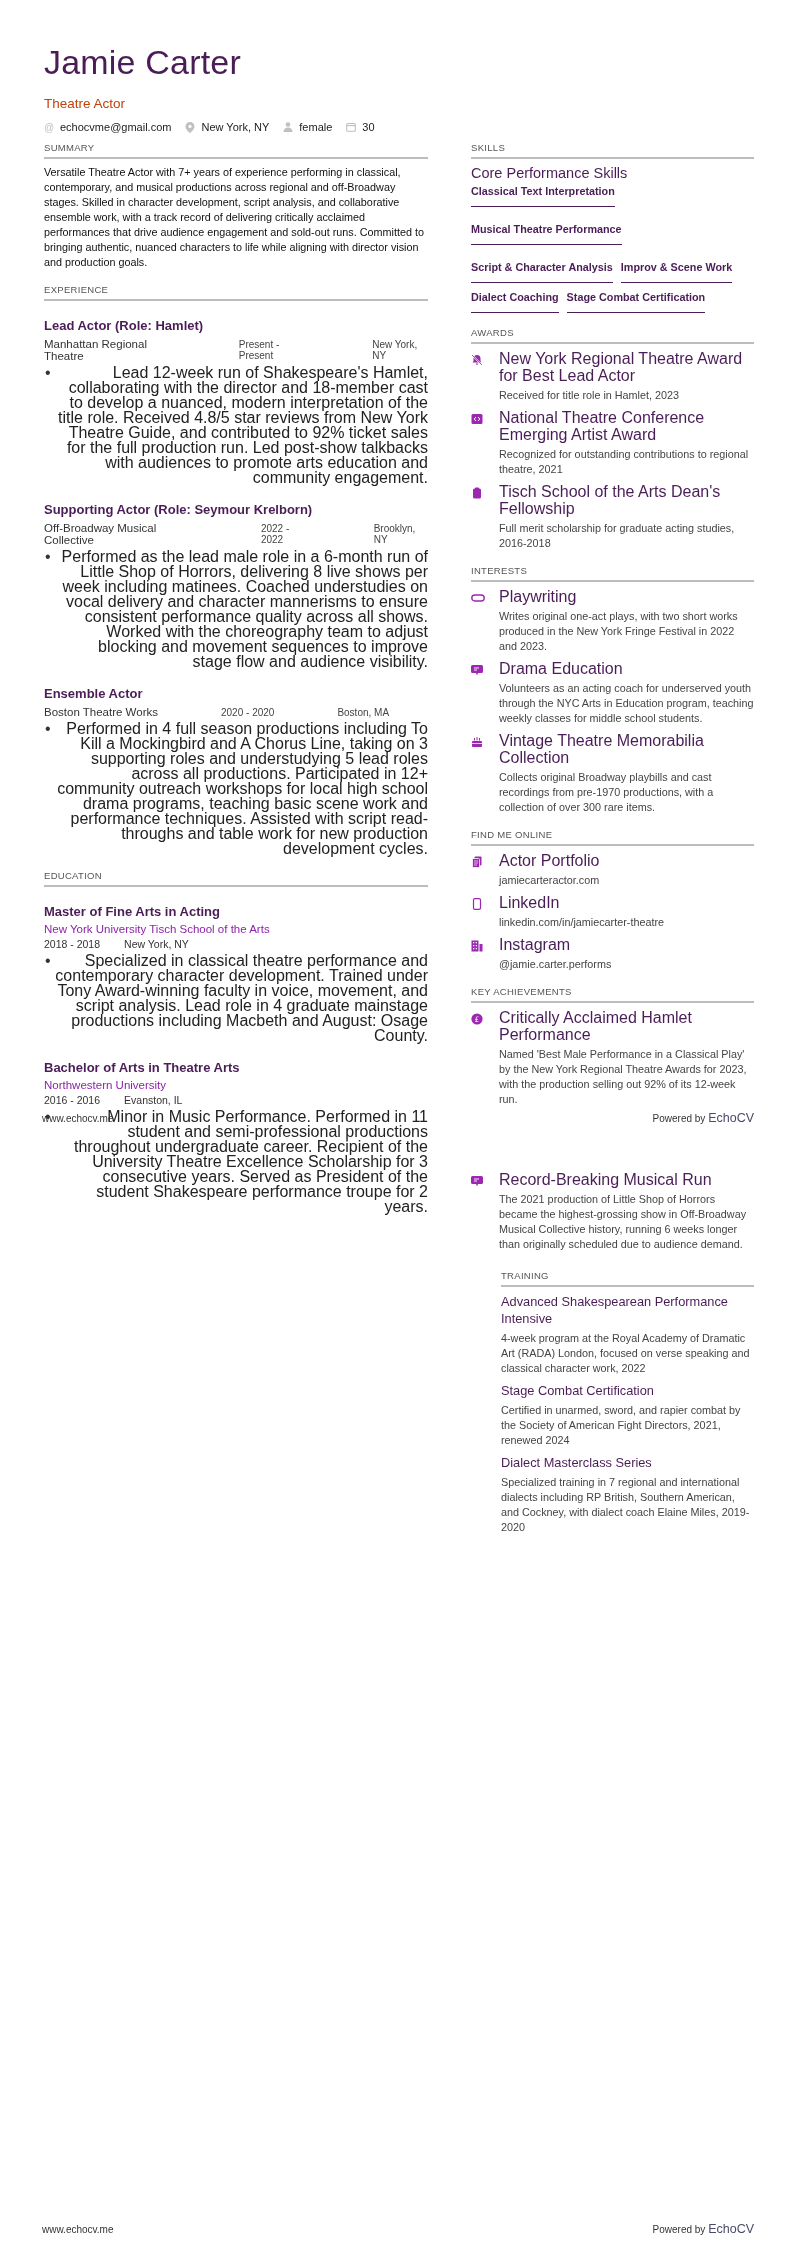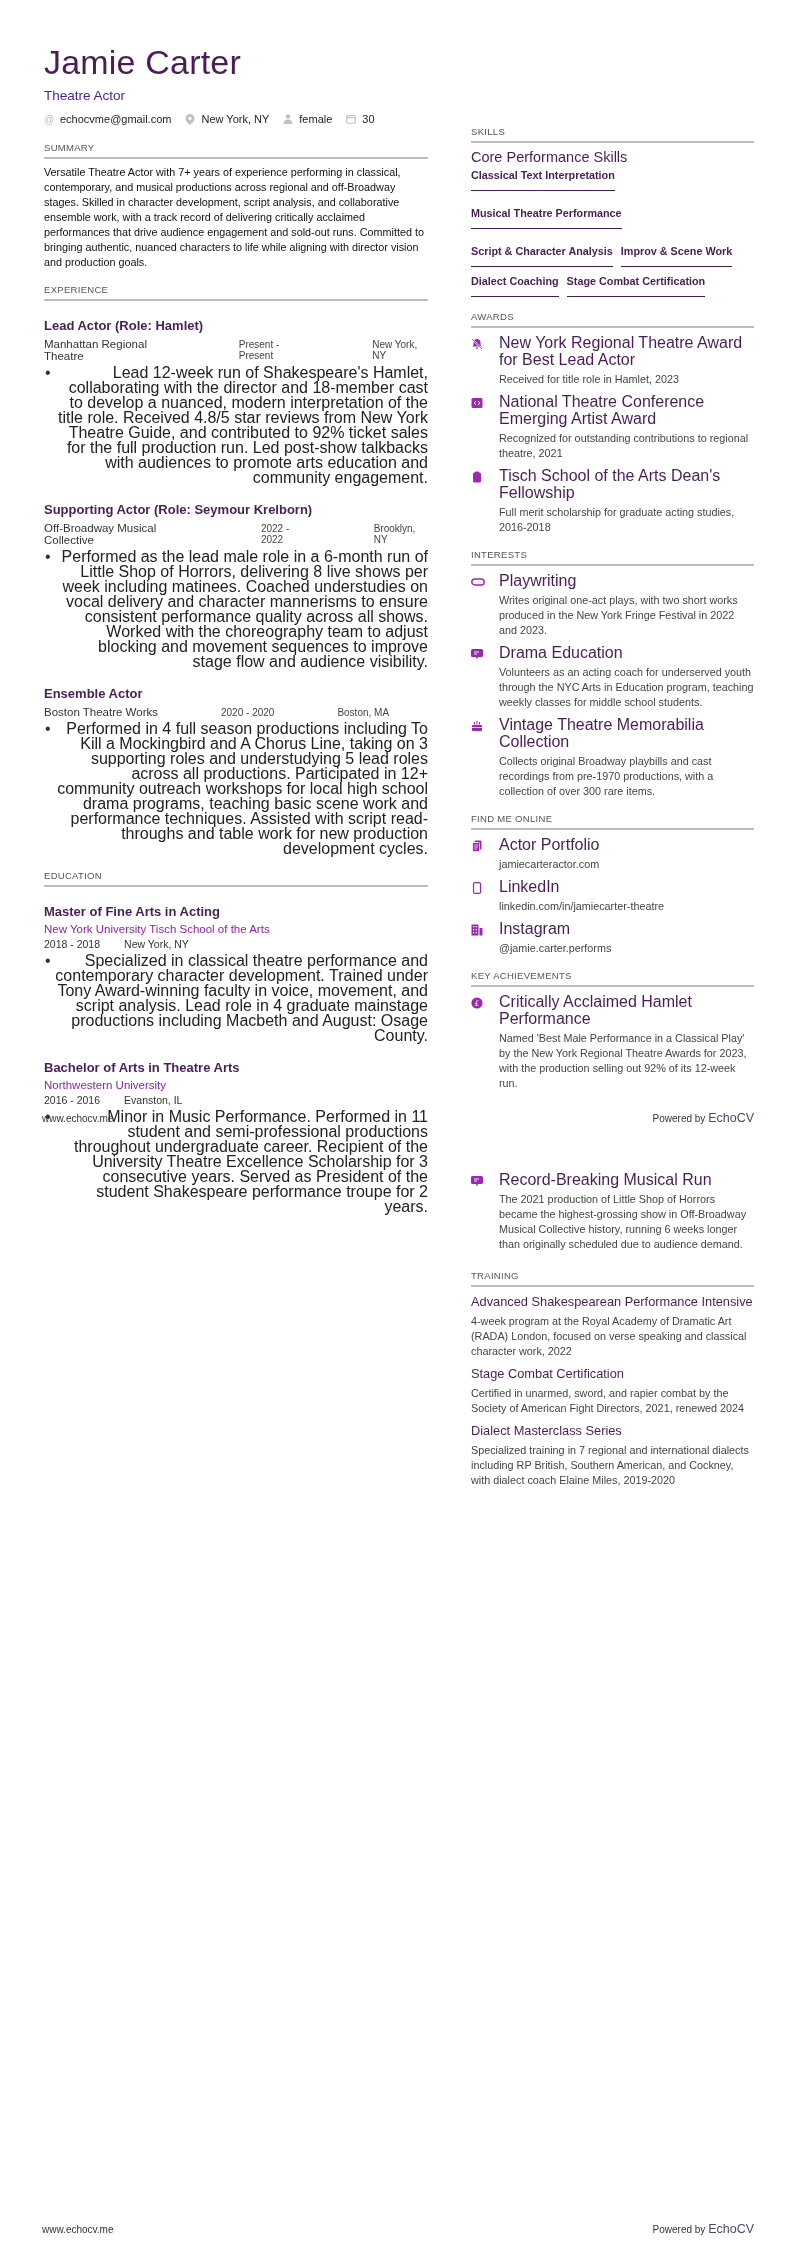--- a/index.html
+++ b/index.html
@@ -4,21 +4,21 @@
 <style>
   * { box-sizing: border-box; margin: 0; padding: 0; }
   html, body { width: 794px; background: #ffffff; }
   body { font-family: "Liberation Sans", "DejaVu Sans", sans-serif; color: #1f1f1f; position: relative; height: 2246px; overflow: hidden; }
   .page { position: absolute; left: 0; width: 794px; }
   .page1 { top: 0; height: 1123px; }
   .page2 { top: 1123px; height: 1123px; }
 
   .header { position: absolute; left: 44px; top: 44px; }
   .name { font-size: 34px; color: #4a1d57; font-weight: 400; letter-spacing: 0.2px; line-height: 36px; }
-  .title { font-size: 13.5px; color: #4c1d95; margin-top: 8px; }
+  .title { font-size: 13.5px; color: #c2410c; margin-top: 16px; }
   .contacts { display: flex; gap: 14px; margin-top: 10px; font-size: 11px; color: #222; align-items: center; }
   .contact { display: flex; align-items: center; gap: 6px; }
   .cicon { color: #c0c0c0; font-size: 10px; width: 10px; text-align: center; }
 
   .col-left { position: absolute; left: 44px; width: 384px; }
   .col-right { position: absolute; left: 471px; width: 283px; }
 
   .sec-head { font-size: 9.5px; color: #555; letter-spacing: 0.3px; padding-bottom: 4px; border-bottom: 2px solid #bdbdbd; margin-bottom: 6px; text-transform: uppercase; }
   .section { margin-bottom: 14px; }
 
@@ -158,21 +158,21 @@
           <span>2016 - 2016</span>
           <span>Evanston, IL</span>
         </div>
         <ul class="bullets">
           <li>Minor in Music Performance. Performed in 11 student and semi-professional productions throughout undergraduate career. Recipient of the University Theatre Excellence Scholarship for 3 consecutive years. Served as President of the student Shakespeare performance troupe for 2 years.</li>
         </ul>
       </div>
     </div>
   </div>
 
-  <div class="col-right" style="top:126px;">
+  <div class="col-right" style="top:142px;">
 
     <div class="section">
       <div class="sec-head">SKILLS</div>
       <div class="skills-cat">Core Performance Skills</div>
       <div class="skill-tags">
         <span class="skill-tag">Classical Text Interpretation</span>
         <span style="flex-basis:100%;height:0;"></span>
         <span class="skill-tag">Musical Theatre Performance</span>
         <span style="flex-basis:100%;height:0;"></span>
         <span class="skill-tag">Script &amp; Character Analysis</span>
@@ -349,21 +349,21 @@
               <line x1="3" y1="6" x2="6" y2="6" stroke="#fff" stroke-width="0.9"></line>
             </svg>
         </div>
         <div class="item-body">
           <div class="item-title">Record-Breaking Musical Run</div>
           <div class="item-desc">The 2021 production of Little Shop of Horrors became the highest-grossing show in Off-Broadway Musical Collective history, running 6 weeks longer than originally scheduled due to audience demand.</div>
         </div>
       </div>
     </div>
 
-    <div class="section" style="margin-top:18px;">
+    <div class="section" style="margin-top:18px;margin-left:30px;">
       <div class="sec-head">TRAINING</div>
       <div>
         <div class="train-title">Advanced Shakespearean Performance Intensive</div>
         <div class="train-desc">4-week program at the Royal Academy of Dramatic Art (RADA) London, focused on verse speaking and classical character work, 2022</div>
       </div>
       <div>
         <div class="train-title">Stage Combat Certification</div>
         <div class="train-desc">Certified in unarmed, sword, and rapier combat by the Society of American Fight Directors, 2021, renewed 2024</div>
       </div>
       <div>

